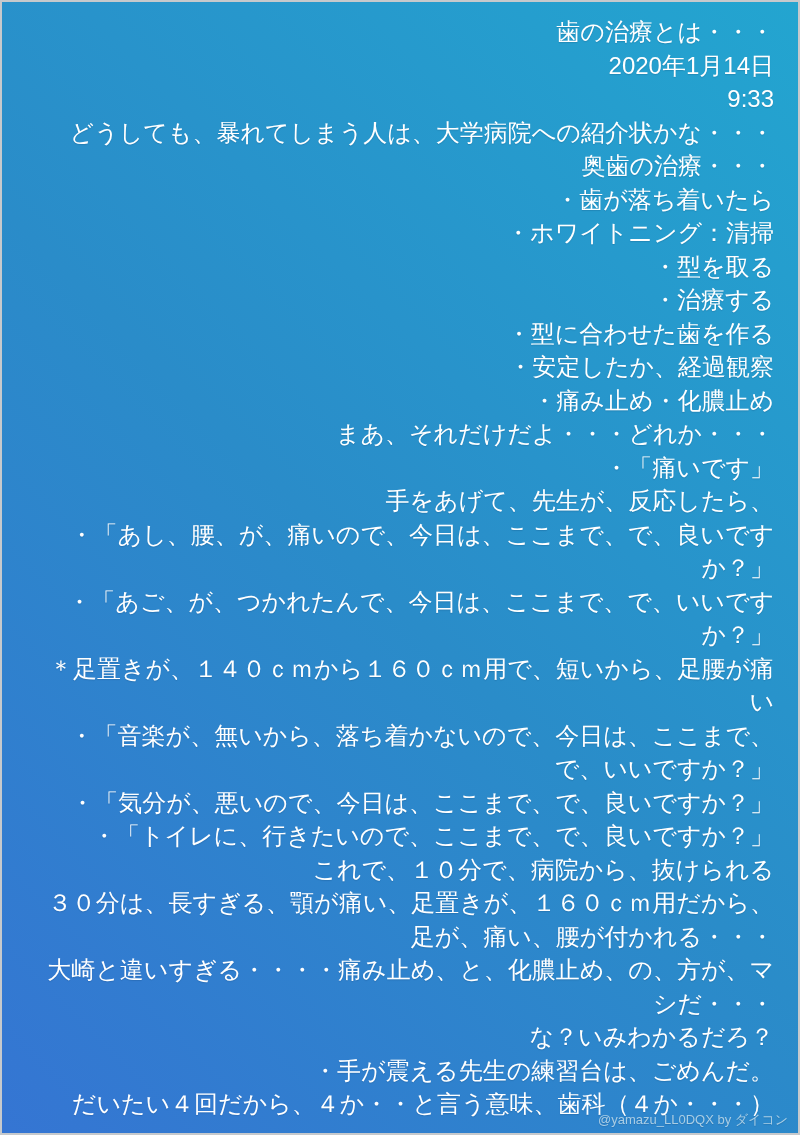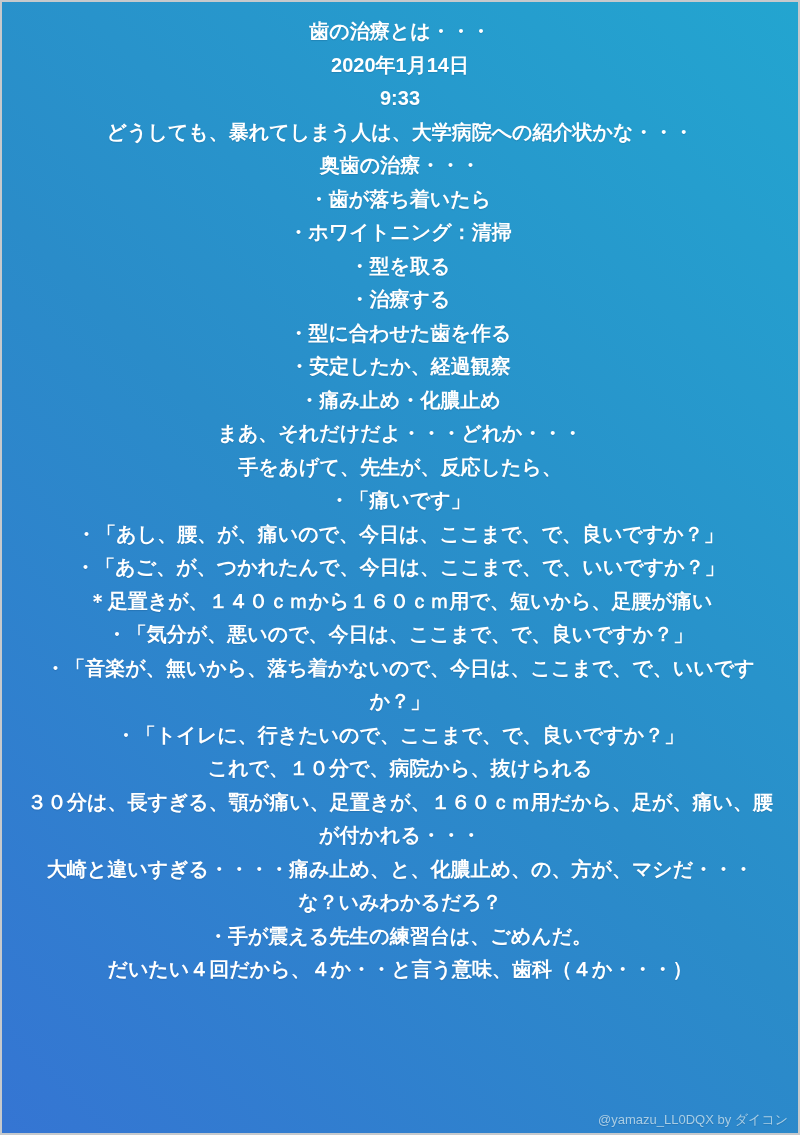--- a/index.html
+++ b/index.html
@@ -25,24 +25,24 @@
     background: linear-gradient(225deg,
       var(--gradient_top_right) 0%,
       var(--gradient_middle) 52%,
       var(--gradient_bottom_left) 100%);
   }
   .text-block {
     padding: 13px 24px 0 24px;
   }
   .text-line {
     color: var(--text);
-    font-weight: bold;
-    font-size: 20px;
+    font-weight: normal;
+    font-size: 24px;
     line-height: 33.5px;
-    text-align: center;
+    text-align: right;
     word-break: normal;
     line-break: strict;
     text-shadow: 0 1px 1px rgba(10, 50, 90, 0.18);
   }
   .watermark {
     position: absolute;
     right: 10px;
     bottom: 4px;
     font-size: 13px;
     font-weight: normal;
@@ -63,27 +63,27 @@
       <div class="text-line">どうしても、暴れてしまう人は、大学病院への紹介状かな・・・</div>
       <div class="text-line">奥歯の治療・・・</div>
       <div class="text-line">・歯が落ち着いたら</div>
       <div class="text-line">・ホワイトニング：清掃</div>
       <div class="text-line">・型を取る</div>
       <div class="text-line">・治療する</div>
       <div class="text-line">・型に合わせた歯を作る</div>
       <div class="text-line">・安定したか、経過観察</div>
       <div class="text-line">・痛み止め・化膿止め</div>
       <div class="text-line">まあ、それだけだよ・・・どれか・・・</div>
+      <div class="text-line">・「痛いです」</div>
       <div class="text-line">手をあげて、先生が、反応したら、</div>
-      <div class="text-line">・「痛いです」</div>
       <div class="text-line">・「あし、腰、が、痛いので、今日は、ここまで、で、良いですか？」</div>
       <div class="text-line">・「あご、が、つかれたんで、今日は、ここまで、で、いいですか？」</div>
       <div class="text-line">＊足置きが、１４０ｃｍから１６０ｃｍ用で、短いから、足腰が痛い</div>
+      <div class="text-line">・「音楽が、無いから、落ち着かないので、今日は、ここまで、で、いいですか？」</div>
       <div class="text-line">・「気分が、悪いので、今日は、ここまで、で、良いですか？」</div>
-      <div class="text-line">・「音楽が、無いから、落ち着かないので、今日は、ここまで、で、いいですか？」</div>
       <div class="text-line">・「トイレに、行きたいので、ここまで、で、良いですか？」</div>
       <div class="text-line">これで、１０分で、病院から、抜けられる</div>
       <div class="text-line">３０分は、長すぎる、顎が痛い、足置きが、１６０ｃｍ用だから、足が、痛い、腰が付かれる・・・</div>
       <div class="text-line">大崎と違いすぎる・・・・痛み止め、と、化膿止め、の、方が、マシだ・・・</div>
       <div class="text-line">な？いみわかるだろ？</div>
       <div class="text-line">・手が震える先生の練習台は、ごめんだ。</div>
       <div class="text-line">だいたい４回だから、４か・・と言う意味、歯科（４か・・・）</div>
     </div>
   <div class="watermark">@yamazu_LL0DQX by ダイコン</div>
 </div>

